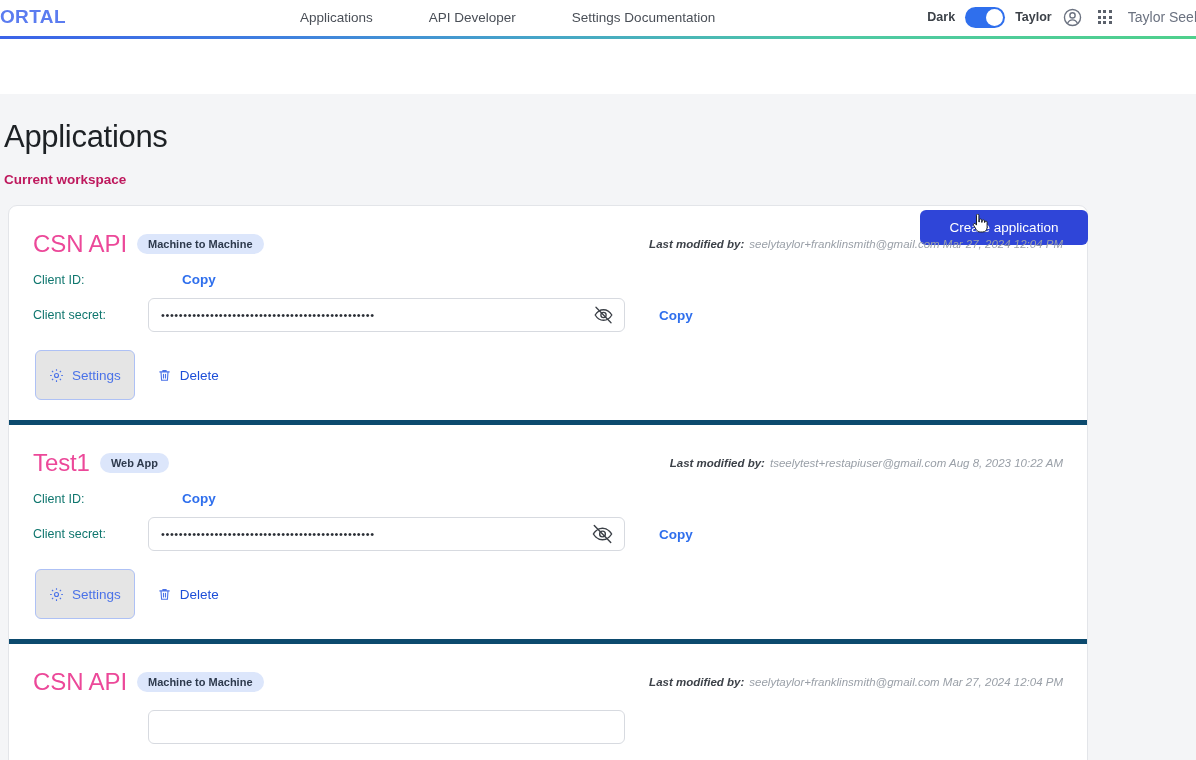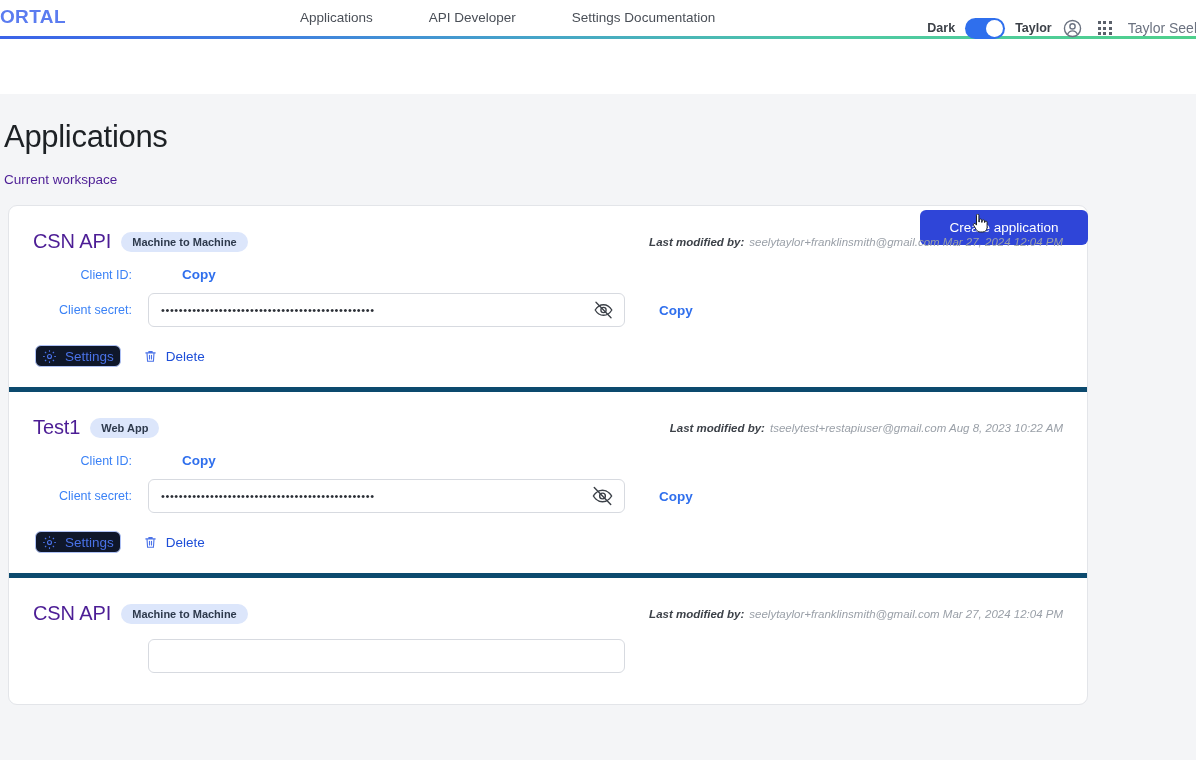--- a/index.html
+++ b/index.html
@@ -45,21 +45,21 @@
   }
   .nav-item {
     font-size: 13.5px;
     color: #4a4f57;
     white-space: nowrap;
     cursor: pointer;
   }
   .header-right {
     position: absolute;
     right: 0px;
-    top: 11px;
+    top: 0;
     height: 34px;
     display: flex;
     align-items: center;
     gap: 10px;
   }
   .theme-label {
     font-size: 12.5px;
     font-weight: 700;
     color: #3c4148;
   }
@@ -169,22 +169,22 @@
 
   .workspace-row {
     display: flex;
     align-items: center;
     gap: 10px;
     padding-left: 4px;
     margin-top: 6px;
   }
   .workspace-label {
     font-size: 13.5px;
-    font-weight: 400;
-    color: #4c1d95;
+    font-weight: 700;
+    color: #be185d;
   }
   .select-box {
     height: 34px;
     min-width: 146px;
     background: #ffffff;
     border: 1px solid #d7dae0;
     border-radius: 6px;
     display: flex;
     align-items: center;
     justify-content: center;
@@ -209,22 +209,22 @@
   .app-card + .app-card { border-top: 5px solid #0c4a6e; }
 
   .card-top {
     display: flex;
     align-items: center;
     justify-content: space-between;
     margin-bottom: 14px;
   }
   .card-title-wrap { display: flex; align-items: center; gap: 10px; }
   .card-title {
-    font-size: 20px;
-    color: #4c1d95;
+    font-size: 24px;
+    color: #ec4899;
     font-weight: 400;
     letter-spacing: -0.1px;
   }
   .badge {
     background: #dce6fb;
     color: #2e3a4d;
     font-size: 11px;
     font-weight: 700;
     border-radius: 10px;
     padding: 4px 11px;
@@ -240,24 +240,24 @@
   }
   .modified .lm-label { font-weight: 700; color: #3c4148; }
 
   .field-row {
     display: flex;
     align-items: center;
     margin-bottom: 11px;
   }
   .field-label {
     width: 115px;
-    text-align: right;
+    text-align: left;
     padding-right: 16px;
     font-size: 12.5px;
-    color: #3b82f6;
+    color: #0f766e;
   }
   .field-input {
     width: 477px;
     height: 34px;
     border: 1px solid #d7dae0;
     border-radius: 6px;
     background: #ffffff;
     display: flex;
     align-items: center;
     padding: 0 12px;
@@ -284,30 +284,30 @@
   }
 
   .actions {
     display: flex;
     align-items: center;
     gap: 22px;
     margin-top: 18px;
     padding-left: 2px;
   }
   .btn-outline {
-    height: 22px;
+    height: 50px;
     border: 1px solid #aec1f5;
     border-radius: 6px;
-    background: #0f172a;
+    background: #e5e5e5;
     color: #4a72e8;
     font-size: 13.5px;
     display: flex;
     align-items: center;
     gap: 8px;
-    padding: 0 6px;
+    padding: 0 13px;
     cursor: pointer;
     font-family: "Liberation Sans", sans-serif;
   }
   .btn-text {
     background: none;
     border: none;
     color: #1d4ed8;
     font-size: 13.5px;
     display: flex;
     align-items: center;

